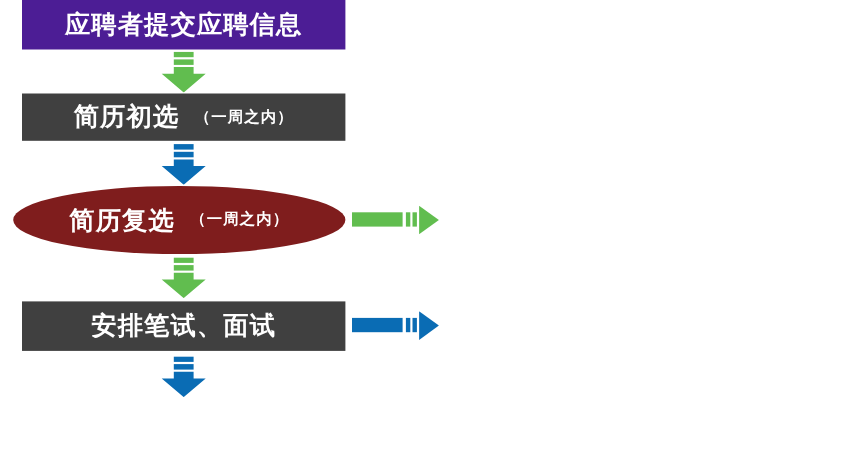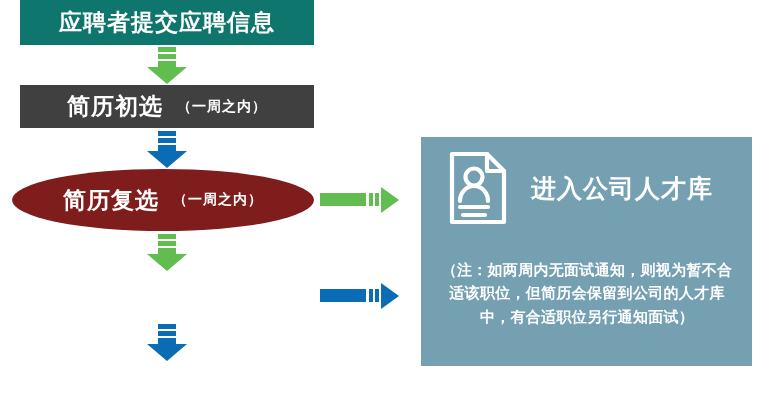--- a/index.html
+++ b/index.html
@@ -23,21 +23,21 @@
     align-items: center;
     justify-content: center;
     color: #ffffff;
     font-weight: bold;
     white-space: nowrap;
     letter-spacing: 1px;
   }
   .node .main-label { font-size: 23px; }
   .node .sub-label  { font-size: 14px; margin-left: 14px; font-weight: bold; text-align: center; }
 
-  .node.green { background: #0f766e; }
+  .node.green { background: #4c1d95; }
   .node.blue  { background: #404040; }
 
   .node.ellipse {
     background: #7f1d1d;
     border-radius: 50%;
   }
 
   
   .v-arrow { position: absolute; }
   .v-arrow svg { display: block; }
@@ -130,55 +130,36 @@
   </div>
 
   <div class="v-arrow" style="left:145px; top:234px;">
     <svg width="44" height="37" viewBox="0 0 44 37" aria-hidden="true">
       <rect x="13" y="0" width="18" height="5" fill="#61bd4f"></rect>
       <rect x="13" y="7" width="18" height="5" fill="#61bd4f"></rect>
       <path d="M13 14 H31 V20 H42 L22 37 L2 20 H13 Z" fill="#61bd4f"></path>
     </svg>
   </div>
 
+  <div class="node blue" style="left:20px; top:274px; width:294px; height:45px;">
+    <span class="main-label">安排笔试、面试</span>
+  </div>
 
   <div class="h-arrow" style="left:320px; top:283px;">
     <svg width="80" height="26" viewBox="0 0 80 26" aria-hidden="true">
       <rect x="0" y="6" width="46" height="13" fill="#0a6cb4"></rect>
       <rect x="49" y="6" width="4" height="13" fill="#0a6cb4"></rect>
       <rect x="55" y="6" width="4" height="13" fill="#0a6cb4"></rect>
       <path d="M61 6 V0 L79 13 L61 26 V19 Z" fill="#0a6cb4"></path>
     </svg>
   </div>
 
   <div class="v-arrow" style="left:145px; top:324px;">
     <svg width="44" height="37" viewBox="0 0 44 37" aria-hidden="true">
       <rect x="13" y="0" width="18" height="5" fill="#0a6cb4"></rect>
       <rect x="13" y="7" width="18" height="5" fill="#0a6cb4"></rect>
       <path d="M13 14 H31 V20 H42 L22 37 L2 20 H13 Z" fill="#0a6cb4"></path>
     </svg>
   </div>
 
 
-  <div id="talent-panel">
-
-    <div id="panel-head">
-      <span class="icon">
-        <svg width="62" height="76" viewBox="0 0 62 76" aria-hidden="true">
-
-          <path d="M5 4 H40 L57 21 V72 H5 Z" fill="none" stroke="#ffffff" stroke-width="4.2" stroke-linejoin="round" stroke-linecap="round"></path>
-          <path d="M40 4 V21 H57" fill="none" stroke="#ffffff" stroke-width="4.2" stroke-linejoin="round" stroke-linecap="round"></path>
-
-          <circle cx="27" cy="27" r="8.5" fill="none" stroke="#ffffff" stroke-width="4.2"></circle>
-
-          <path d="M13 51 a14 15 0 0 1 28 0" fill="none" stroke="#ffffff" stroke-width="4.2" stroke-linecap="round"></path>
-
-          <line x1="13" y1="57" x2="41" y2="57" stroke="#ffffff" stroke-width="4.2" stroke-linecap="round"></line>
-          <line x1="16" y1="65" x2="38" y2="65" stroke="#ffffff" stroke-width="4.2" stroke-linecap="round"></line>
-        </svg>
-      </span>
-      <span id="panel-title">进入公司人才库</span>
-    </div>
-
-    <div id="panel-note">（注：如两周内无面试通知，则视为暂不合适该职位，但简历会保留到公司的人才库中，有合适职位另行通知面试）</div>
-  </div>
 
 </div>
 
 </body></html>

